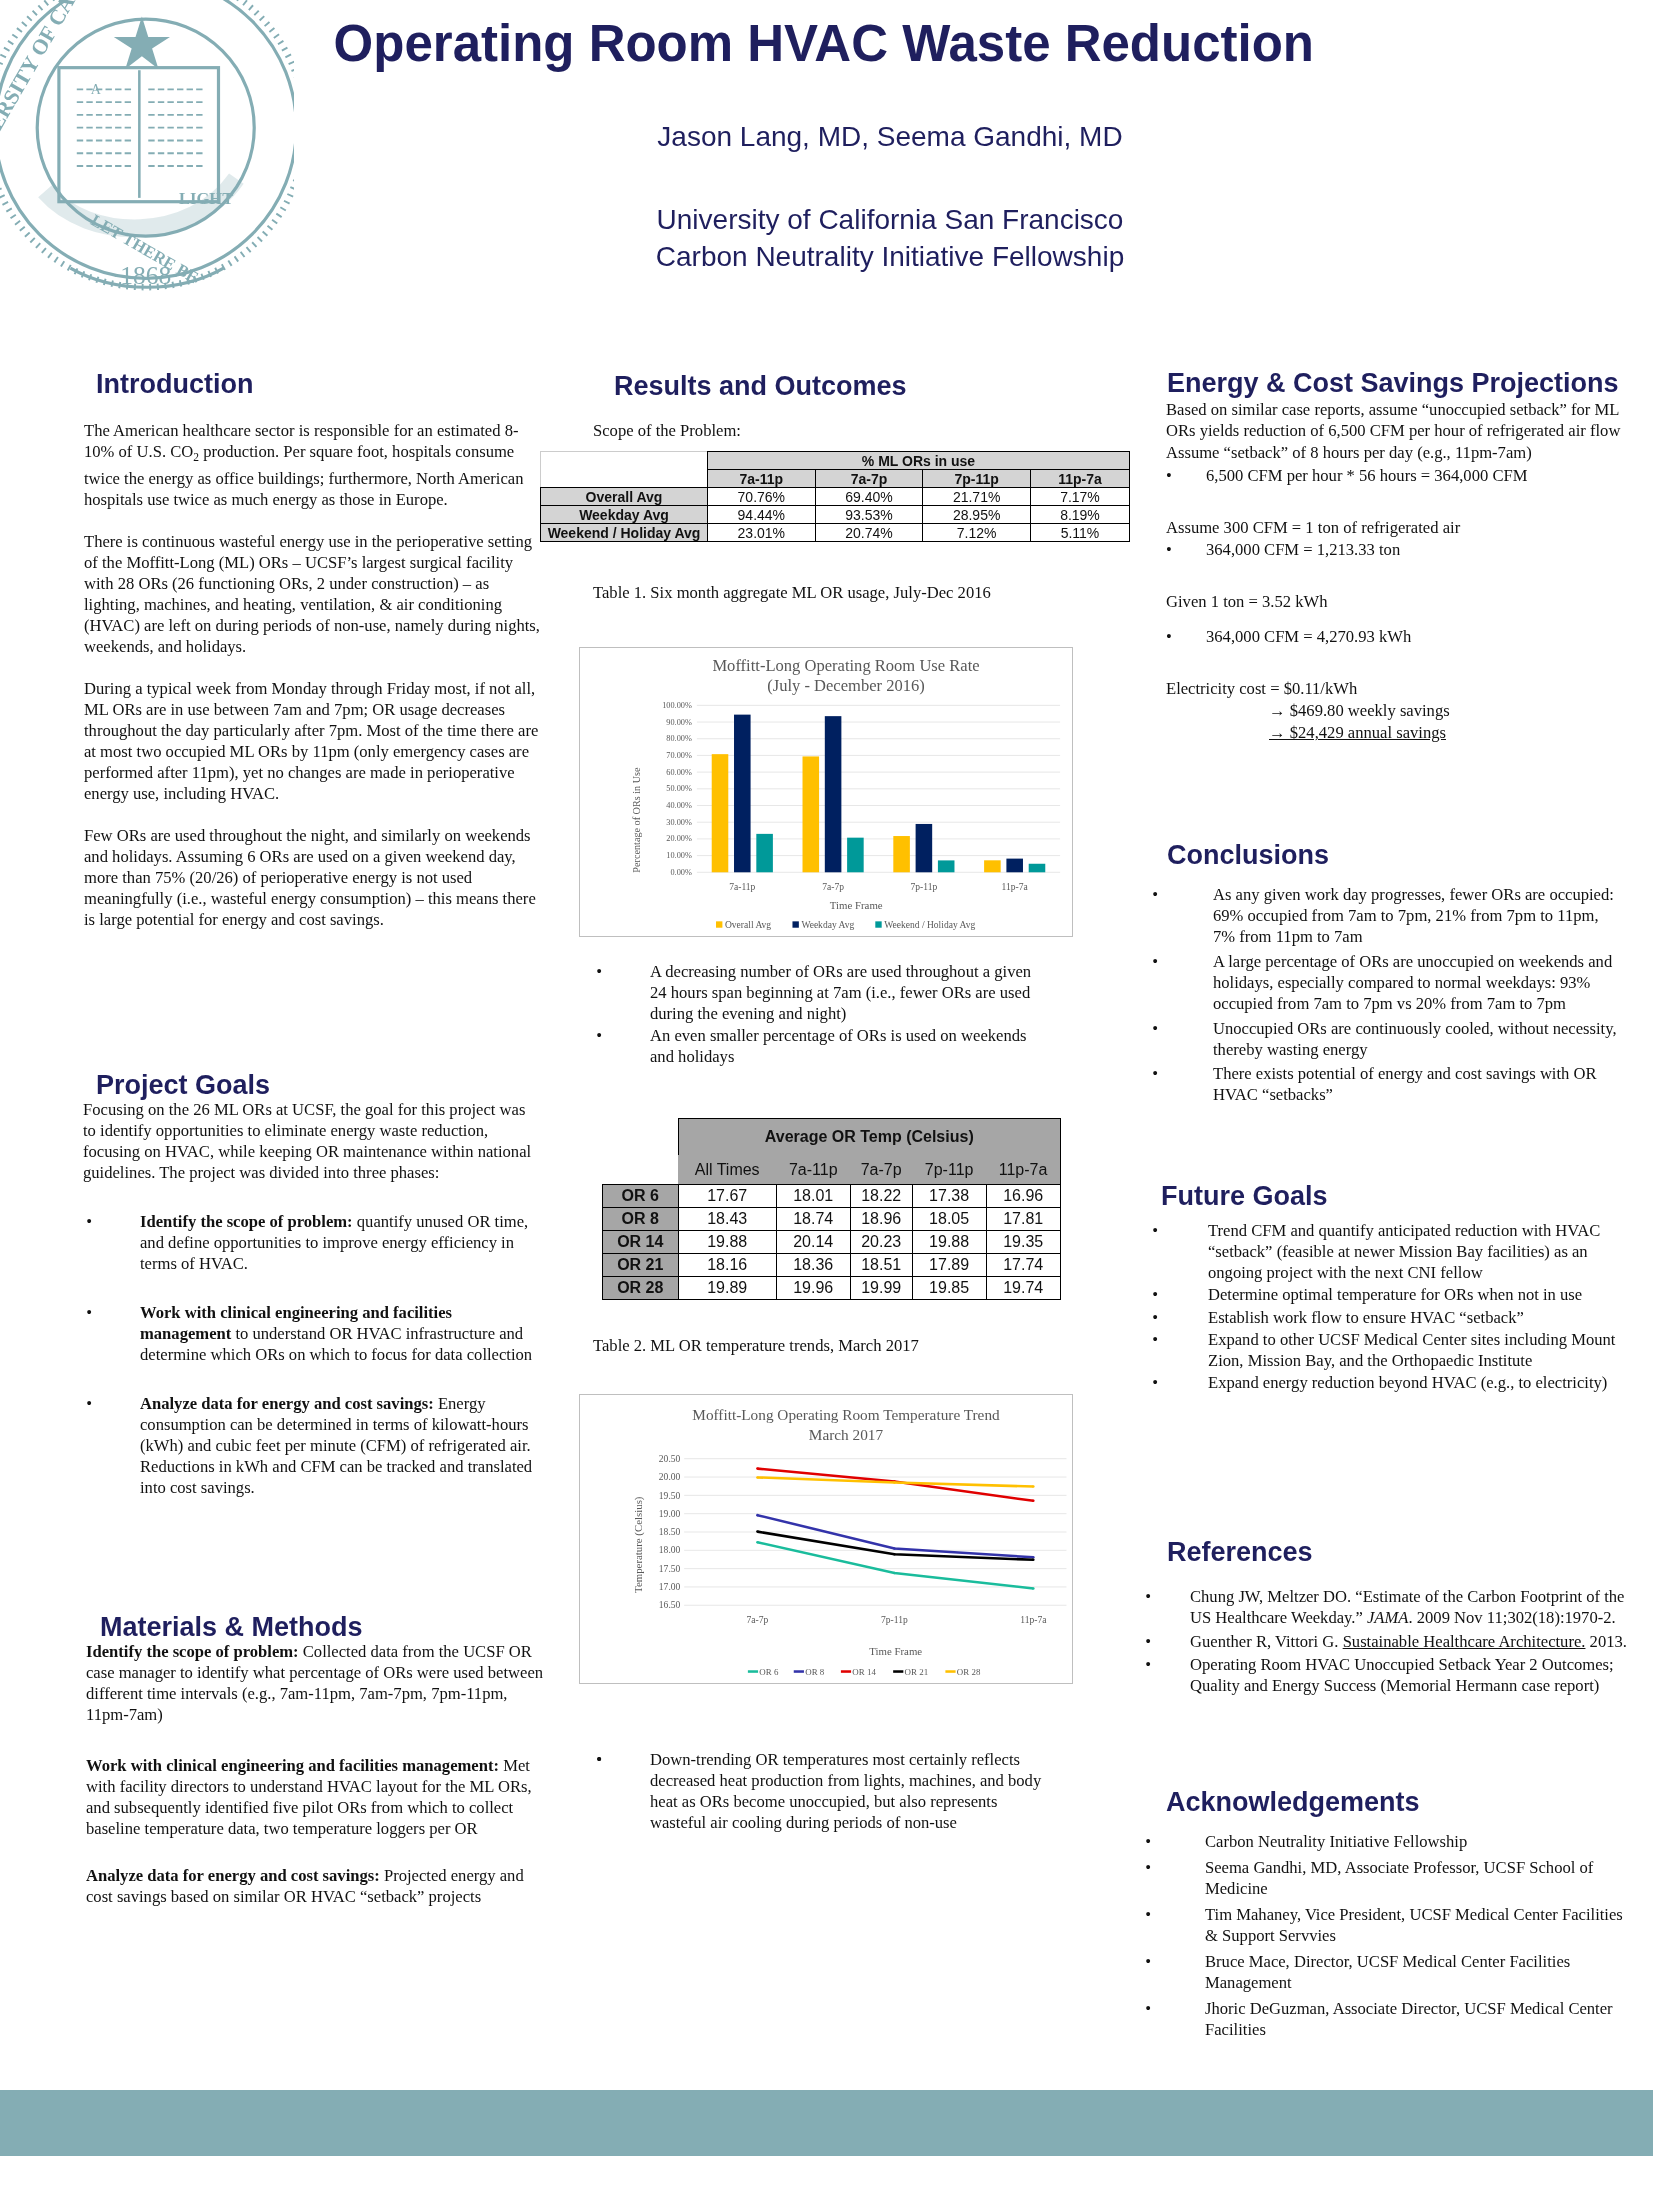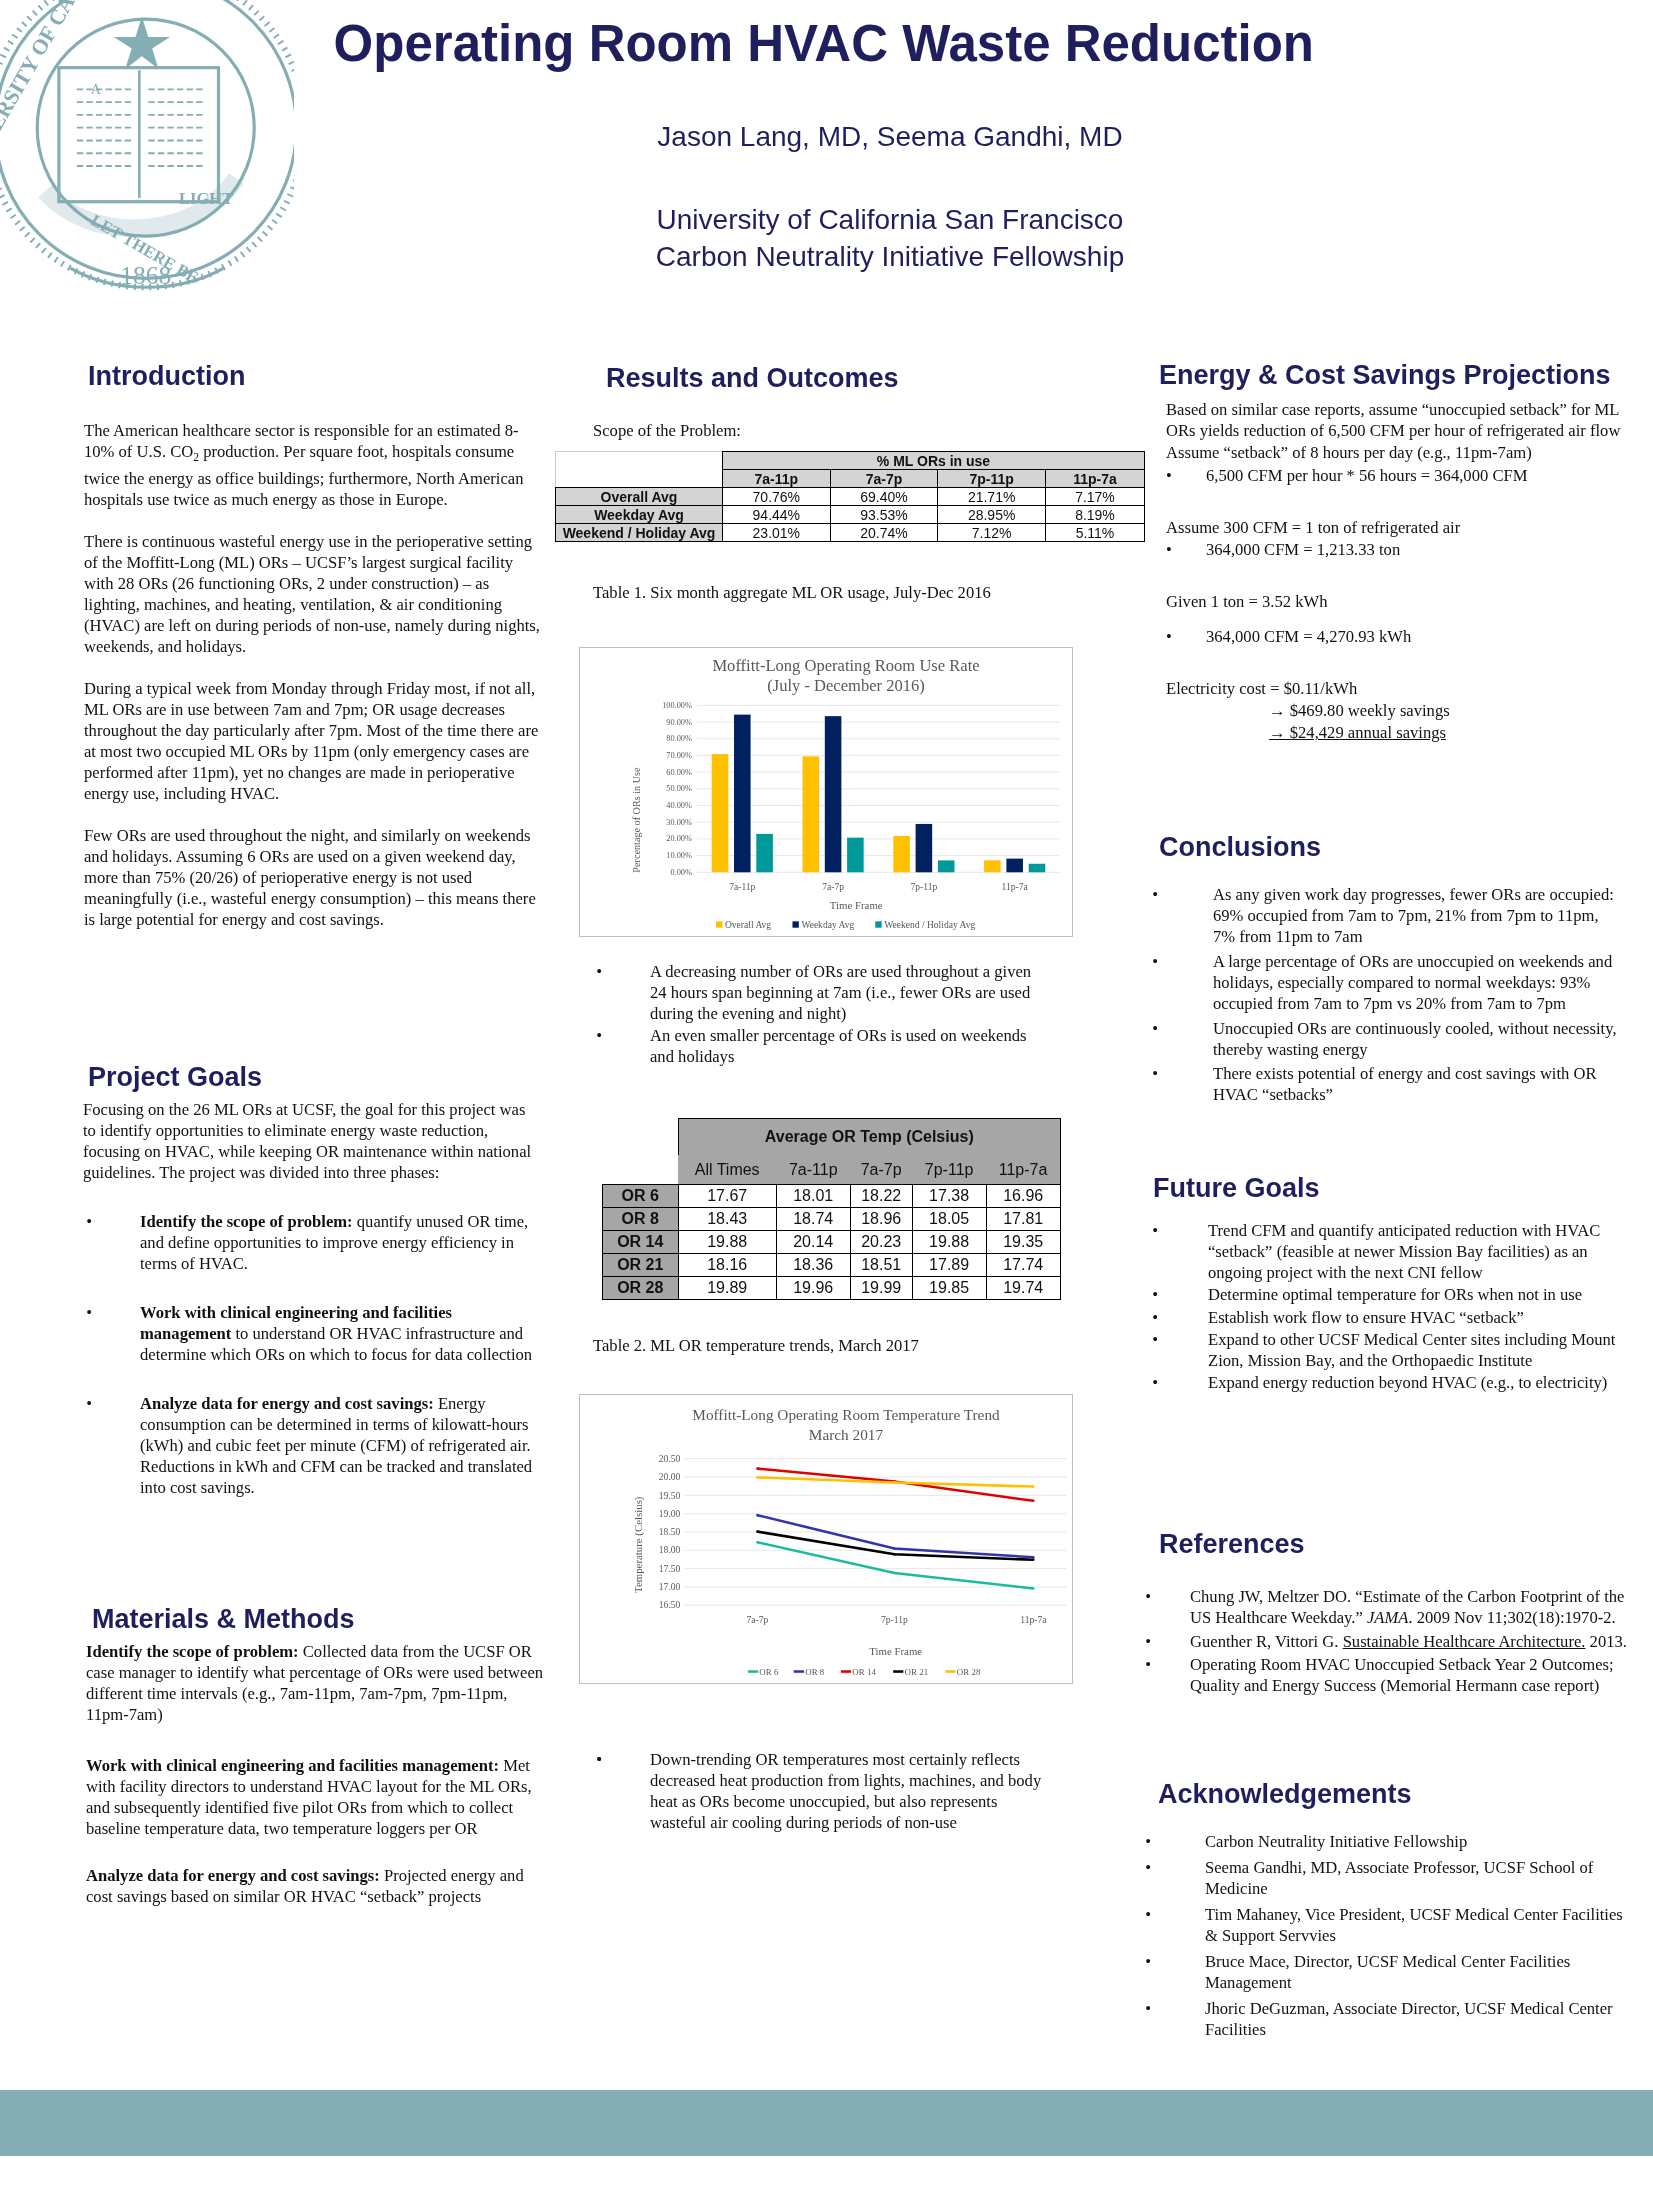--- a/index.html
+++ b/index.html
@@ -13,21 +13,21 @@
   #title h1 { margin: 0; font-family: "Liberation Sans", sans-serif; font-weight: bold;
               font-size: 51px; color: #1f1f5e; letter-spacing: 0px; margin-left: 0; }
   .hdr-line { font-family: "Liberation Sans", sans-serif; color: #1f1f5e; font-size: 28px;
               text-align: center; width: 638px; }
   #authors { left: 571px; top: 121px; }
   #inst1 { left: 571px; top: 204px; }
   #inst2 { left: 571px; top: 241px; }
 
   
   .sec-h { font-family: "Liberation Sans", sans-serif; font-weight: bold; font-size: 27px;
-           color: #1f1f5e; margin: 4px; }
+           color: #1f1f5e; margin: 12px; }
   .body-txt { font-size: 16.6px; line-height: 21px; }
   p { margin: 0; }
   .bullets { list-style: none; margin: 0; padding: 0; }
   .bullets li { position: relative; padding-left: 57px; font-size: 16.6px; line-height: 21px; }
   .bullets li .dot { position: absolute; left: 3.2px; top: 0; }
 
   
   table { border-collapse: collapse; }
   #t1 { font-family: "Liberation Sans", sans-serif; font-size: 14px; width: 590px; }
   #t1 td, #t1 th { border: 1.3px solid #000; text-align: center; height: 17px; padding: 0; }
@@ -105,21 +105,21 @@
   <p><b>Identify the scope of problem:</b><span> Collected data from the UCSF OR case manager to identify what percentage of ORs were used between different time intervals (e.g., 7am-11pm, 7am-7pm, 7pm-11pm, 11pm-7am)</span></p>
   <p style="margin-top:30px"><b>Work with clinical engineering and facilities management:</b><span> Met with facility directors to  understand HVAC layout for the ML ORs, and subsequently identified five pilot ORs from which to collect baseline temperature data, two temperature loggers per OR</span></p>
   <p style="margin-top:25.5px"><b>Analyze data for energy and cost savings:</b><span> Projected energy and cost savings based on similar OR HVAC “setback” projects</span></p>
 </div>
 
 <div class="abs" style="left:602px; top:359px;">
   <h2 class="sec-h">Results and Outcomes</h2>
 </div>
 <div class="abs body-txt" style="left:593px; top:420px;">Scope of the Problem:</div>
 
-<div class="abs" style="left:555px; top:451px;border-radius:22px;">
+<div class="abs" style="left:540px; top:451px;border-radius:22px;">
   <table id="t1">
     <tbody>
         <tr>
       <td class="blank" rowspan="2" style="width:166px"></td>
       <td class="hdr" colspan="4">% ML ORs in use</td>
     </tr>
     <tr>
       <td class="hdr">7a-11p</td>
       <td class="hdr">7a-7p</td>
       <td class="hdr">7p-11p</td>

